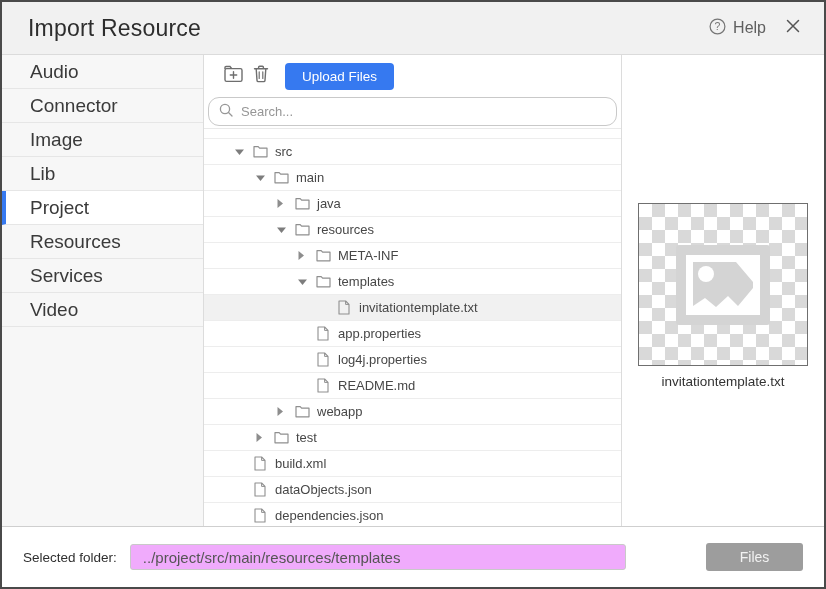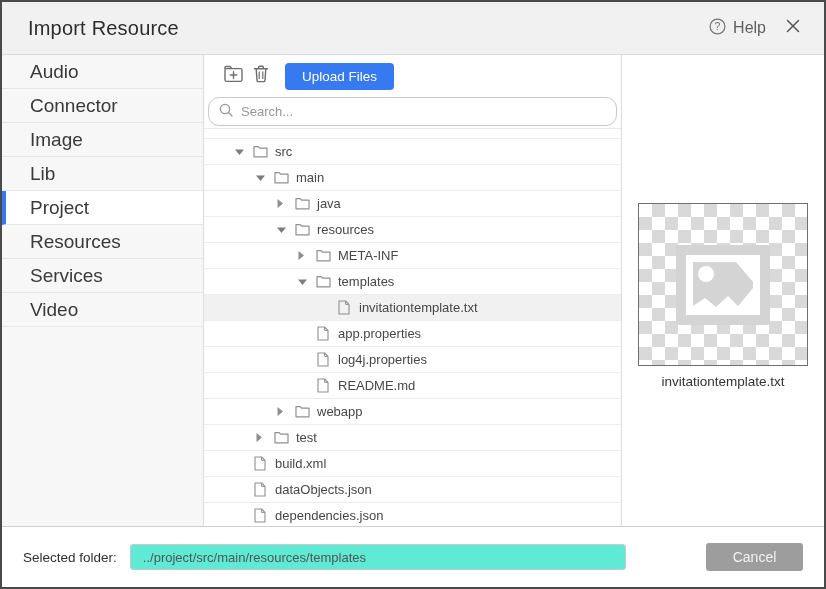--- a/index.html
+++ b/index.html
@@ -17,21 +17,21 @@
     background: #fff;
   }
   
   .hdr {
     height: 53px; flex: 0 0 53px;
     background: #f1f1f1;
     border-bottom: 1px solid #dbdbdb;
     display: flex; align-items: center;
     padding: 0 24px 0 26px;
   }
-  .hdr-title { flex: 1; font-size: 20px; font-weight: 500; color: #2d2d2d; letter-spacing: .2px; }
+  .hdr-title { flex: 1; font-size: 23px; font-weight: 500; color: #2d2d2d; letter-spacing: .2px; }
   .hdr-right { display: flex; align-items: center; }
   .help-wrap { display: flex; align-items: center; gap: 7px; cursor: pointer; }
   .help-label { font-size: 16px; color: #5f5f5f; }
   .close-btn { margin-left: 20px; display: flex; align-items: center; cursor: pointer; }
   
   .content { flex: 1; display: flex; min-height: 0; }
   .sidebar {
     width: 202px; flex: 0 0 202px;
     background: #f7f7f7;
     border-right: 1px solid #dcdcdc;
@@ -114,22 +114,22 @@
   
   .ftr {
     flex: 0 0 61px; height: 61px;
     border-top: 1px solid #cfcfcf;
     display: flex; align-items: center;
     padding: 0 21px; background: #fff;
   }
   .ftr-label { font-size: 13.5px; color: #2f2f2f; margin-right: 13px; white-space: nowrap; }
   .ftr-input {
     flex: 1; height: 26px; margin-right: 80px;
-    background: #5eead4; border: 1px solid #c9c9c9; border-radius: 3px;
-    padding: 0 12px; font-size: 13px; font-family: inherit; color: #555;
+    background: #f0abfc; border: 1px solid #c9c9c9; border-radius: 3px;
+    padding: 0 12px; font-size: 15px; font-family: inherit; color: #555;
     outline: none;
   }
   .cancel-btn {
     width: 97px; height: 28px;
     background: var(--cancel, #9d9d9d); color: #f2f2f2;
     border: none; border-radius: 3px;
     font-size: 14px; font-family: inherit; cursor: pointer;
   }
 </style>
 </head>
@@ -417,16 +417,16 @@
           </div>
         </div>
         <div class="preview-name">invitationtemplate.txt</div>
       </div>
     </div>
   </div>
 
   <div class="ftr">
     <span class="ftr-label">Selected folder:</span>
     <input class="ftr-input" type="text" readonly="" value="../project/src/main/resources/templates" style="">
-    <button class="cancel-btn">Cancel</button>
+    <button class="cancel-btn">Files</button>
   </div>
 
 </div>
 
 </body></html>

